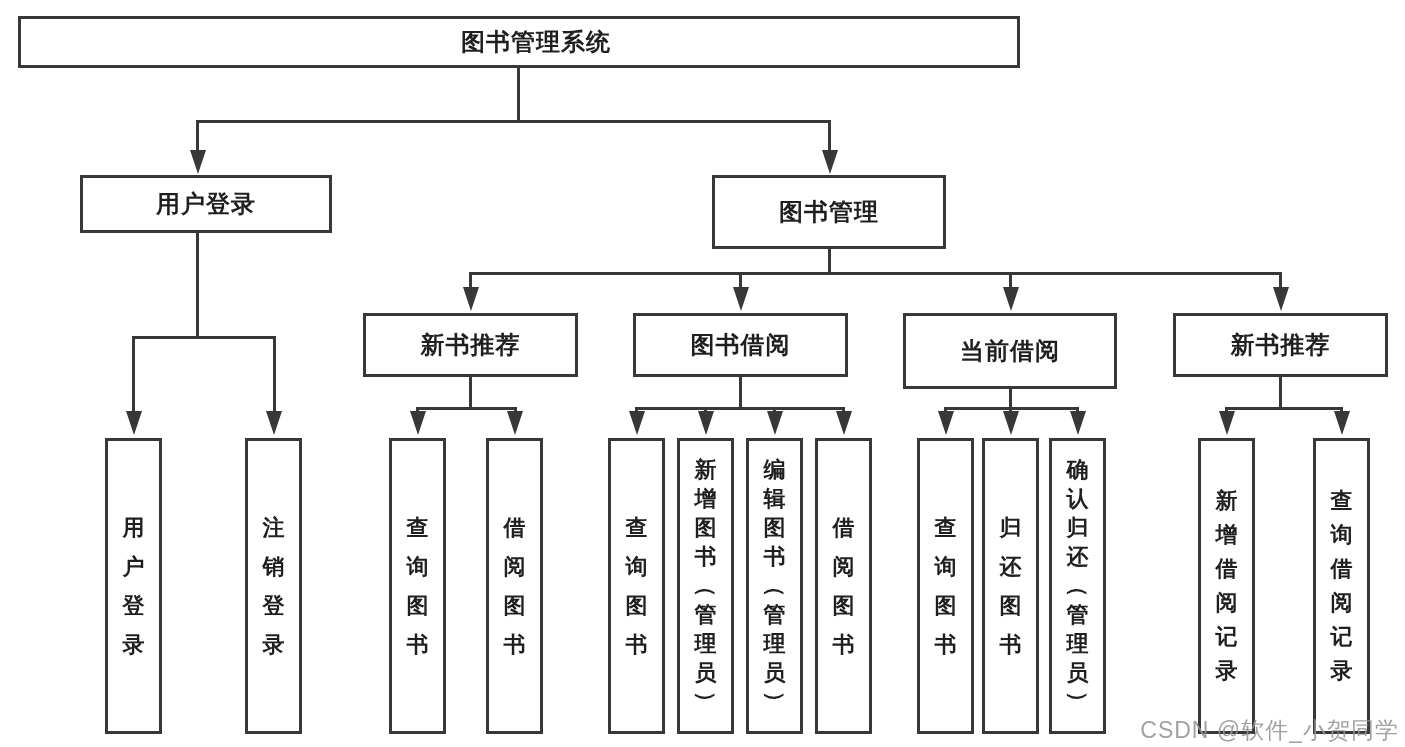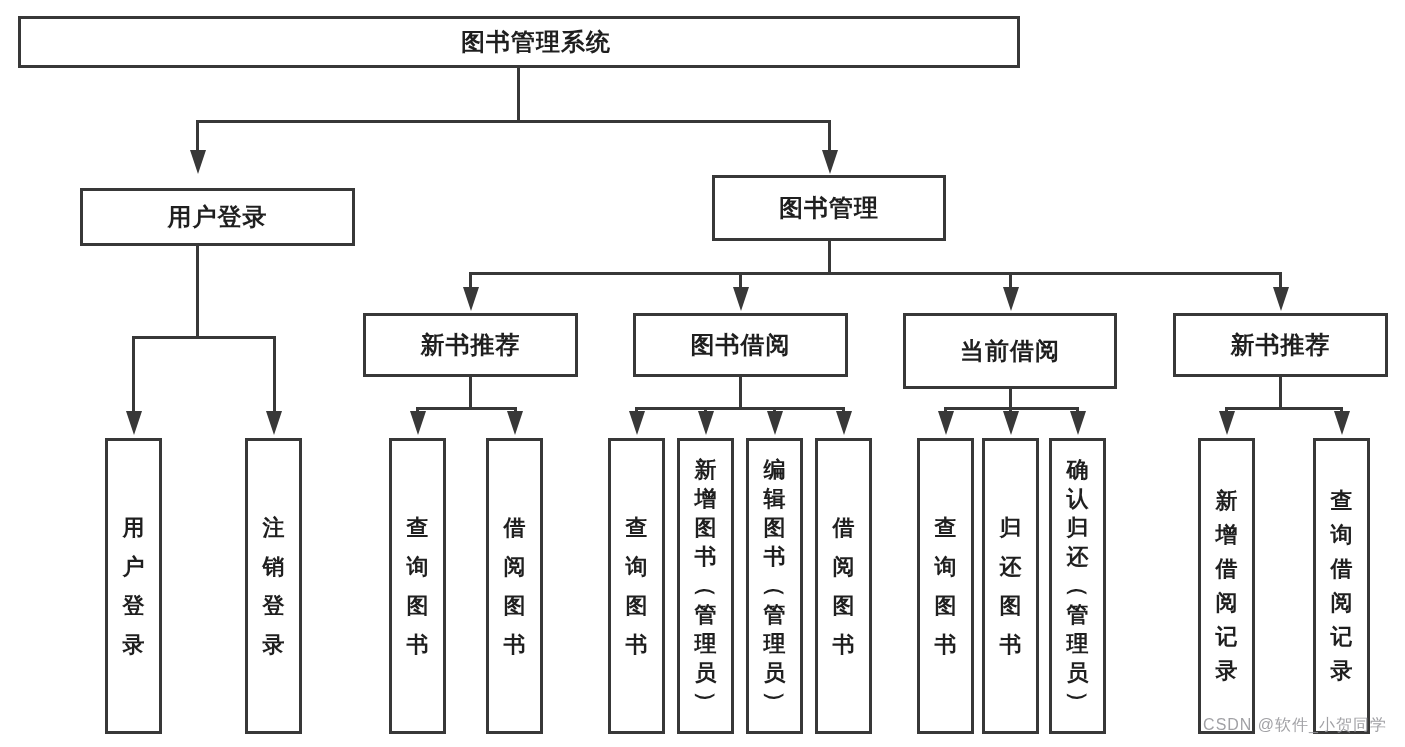--- a/index.html
+++ b/index.html
@@ -42,22 +42,22 @@
   .line{position:absolute;background:#383838;z-index:5;}
   .arrowhead{
     position:absolute;width:0;height:0;
     border-left:8px solid transparent;
     border-right:8px solid transparent;
     border-top:24px solid #383838;
     z-index:6;
   }
   #watermark{
     position:absolute;
-    top:715px;right:18px;
-    font-size:16px;
+    top:715px;right:6px;
+    font-size:23px;
     color:rgba(148,148,152,0.88);
     letter-spacing:1px;
     z-index:30;
     white-space:nowrap;
   }
 </style>
 </head>
 <body>
 
 <div id="canvas">
@@ -66,24 +66,24 @@
     <span class="hlabel">图书管理系统</span>
   </div>
 
   <div class="line" style="left:517px;top:68px;width:3px;height:54px;"></div>
   <div class="line" style="left:196px;top:120px;width:635px;height:3px;"></div>
   <div class="line" style="left:196px;top:120px;width:3px;height:33px;"></div>
   <div class="arrowhead" style="left:189.5px;top:150px;"></div>
   <div class="line" style="left:828px;top:120px;width:3px;height:33px;"></div>
   <div class="arrowhead" style="left:821.5px;top:150px;"></div>
 
-  <div class="box" style="left:80px;top:188px;width:275px;height:58px;text-align:right;">
+  <div class="box" style="left:80px;top:175px;width:252px;height:58px;text-align:right;">
     <span class="hlabel">用户登录</span>
   </div>
-  <div class="box" style="left:712px;top:175px;width:234px;height:66px;">
+  <div class="box" style="left:712px;top:175px;width:234px;height:74px;">
     <span class="hlabel">图书管理</span>
   </div>
 
   <div class="line" style="left:195.5px;top:233px;width:3px;height:104px;"></div>
   <div class="line" style="left:131.5px;top:336px;width:144px;height:3px;"></div>
   <div class="line" style="left:132px;top:336px;width:3px;height:77px;"></div>
   <div class="arrowhead" style="left:125.5px;top:411px;"></div>
   <div class="line" style="left:272.5px;top:336px;width:3px;height:77px;"></div>
   <div class="arrowhead" style="left:266px;top:411px;"></div>
 

